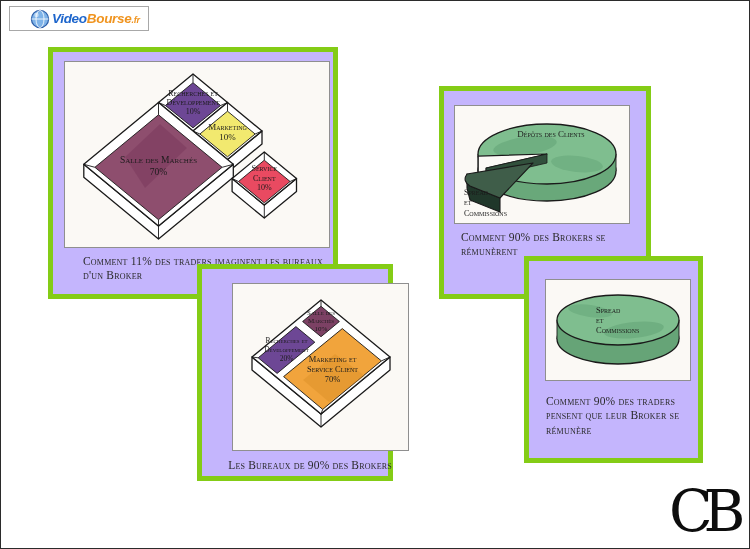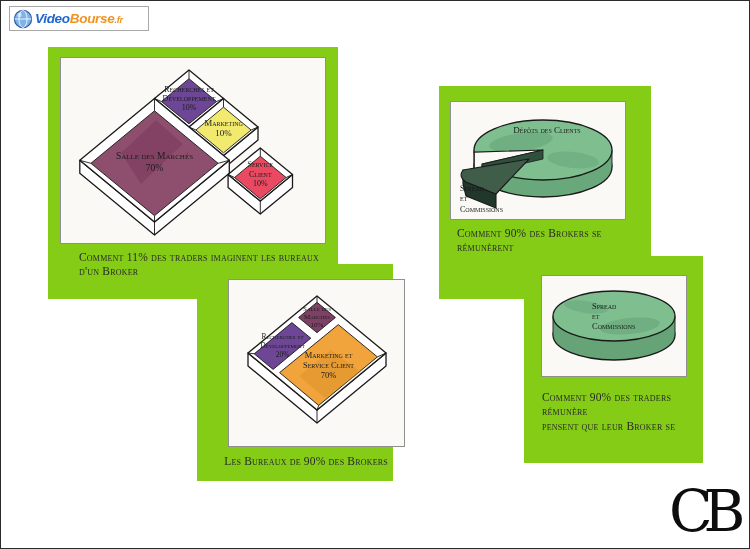--- a/index.html
+++ b/index.html
@@ -2,28 +2,28 @@
 <html><head>
 <meta charset="utf-8">
 <style>
   html,body{margin:0;padding:0;background:#888;}
   .canvas{position:relative;width:750px;height:549px;background:#ffffff;
           border:1px solid #2b2b2b;box-sizing:border-box;overflow:hidden;
           font-family:"Liberation Serif",serif;}
   
   .logo{position:absolute;left:8px;top:5px;width:140px;height:25px;
         border:1px solid #a8a8a8;background:#fff;display:flex;align-items:center;
-        padding:0 3px;box-sizing:border-box;font-family:"Liberation Sans",sans-serif;}
+        padding:0 20px;box-sizing:border-box;font-family:"Liberation Sans",sans-serif;}
   .logo .txt{font-style:italic;font-weight:bold;font-size:13.5px;letter-spacing:-0.3px;white-space:nowrap;}
   .lg-video{color:#1e66cc;}
   .lg-bourse{color:#f0941f;}
   .lg-fr{color:#f0941f;font-size:9px;}
   .globe{margin-right:2px;flex:0 0 auto;}
   
-  .panel{position:absolute;background:#84cc16;border:1px solid #84cc16;box-sizing:border-box;}
+  .panel{position:absolute;background:#c4b5fd;border:5px solid #84cc16;box-sizing:border-box;}
   .p1{left:47px;top:46px;width:290px;height:252px;}
   .p2{left:438px;top:85px;width:212px;height:213px;}
   .p3{left:196px;top:263px;width:196px;height:217px;}
   .p4{left:523px;top:255px;width:179px;height:207px;}
   .frame{position:absolute;background:#fbf9f5;border:1px solid #8f8f8f;box-sizing:content-box;}
   .f1{left:11px;top:9px;width:264px;height:185px;}
   .f2{left:10px;top:14px;width:174px;height:117px;}
   .f3{left:30px;top:14px;width:175px;height:166px;}
   .f4{left:16px;top:18px;width:144px;height:100px;}
   
@@ -200,20 +200,20 @@
           <ellipse cx="88" cy="50" rx="30" ry="8" fill="#5d9e70" opacity="0.45" transform="rotate(-6 88 50)"></ellipse>
           <ellipse cx="44" cy="31" rx="22" ry="6" fill="#5d9e70" opacity="0.4" transform="rotate(8 44 31)"></ellipse>
         </g>
         <text class="lbl" x="50" y="33" font-size="8.5">Spread</text>
         <text class="lbl" x="50" y="43" font-size="8.5">et</text>
         <text class="lbl" x="50" y="53" font-size="8.5">Commissions</text>
       </svg>
     </div>
     <p class="caption cap4">
       <span class="cl">Comment 90% des traders</span>
+      <span class="cl">pensent que leur Broker se</span>
       <span class="cl">rémunère</span>
-      <span class="cl">pensent que leur Broker se</span>
     </p>
   </section>
 
   <div class="sig">CB</div>
 
 </div>
 
 </body></html>

